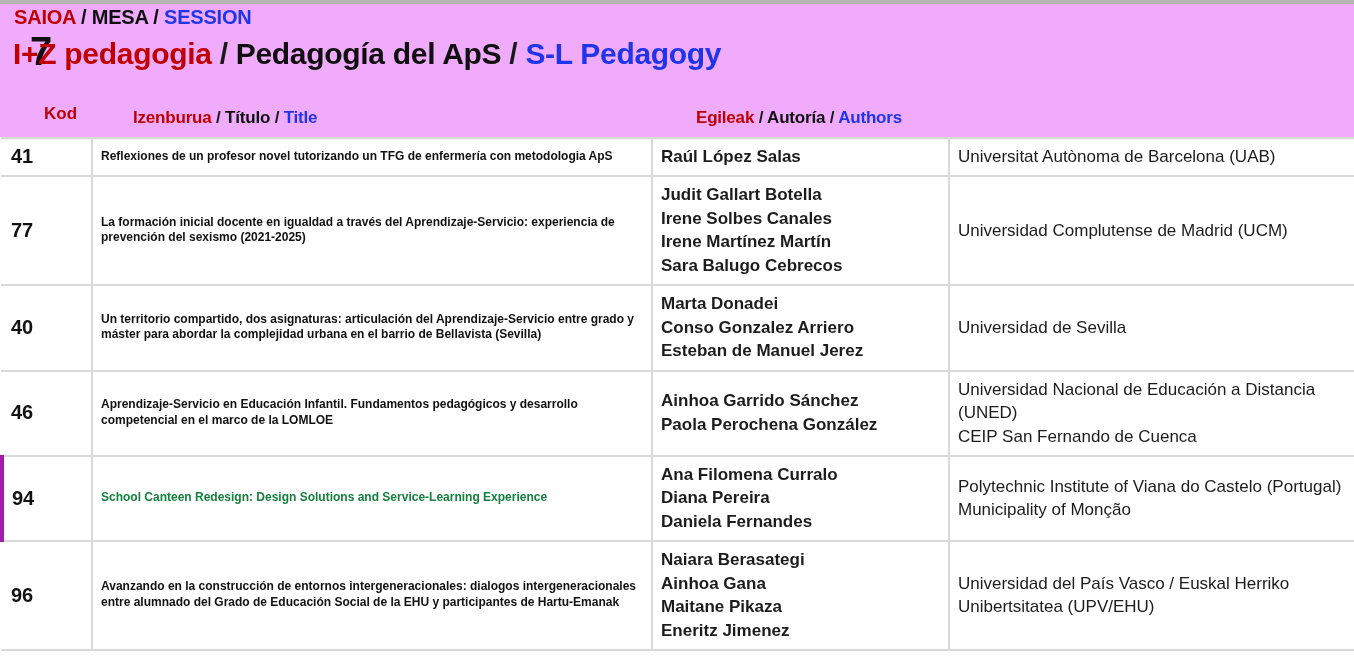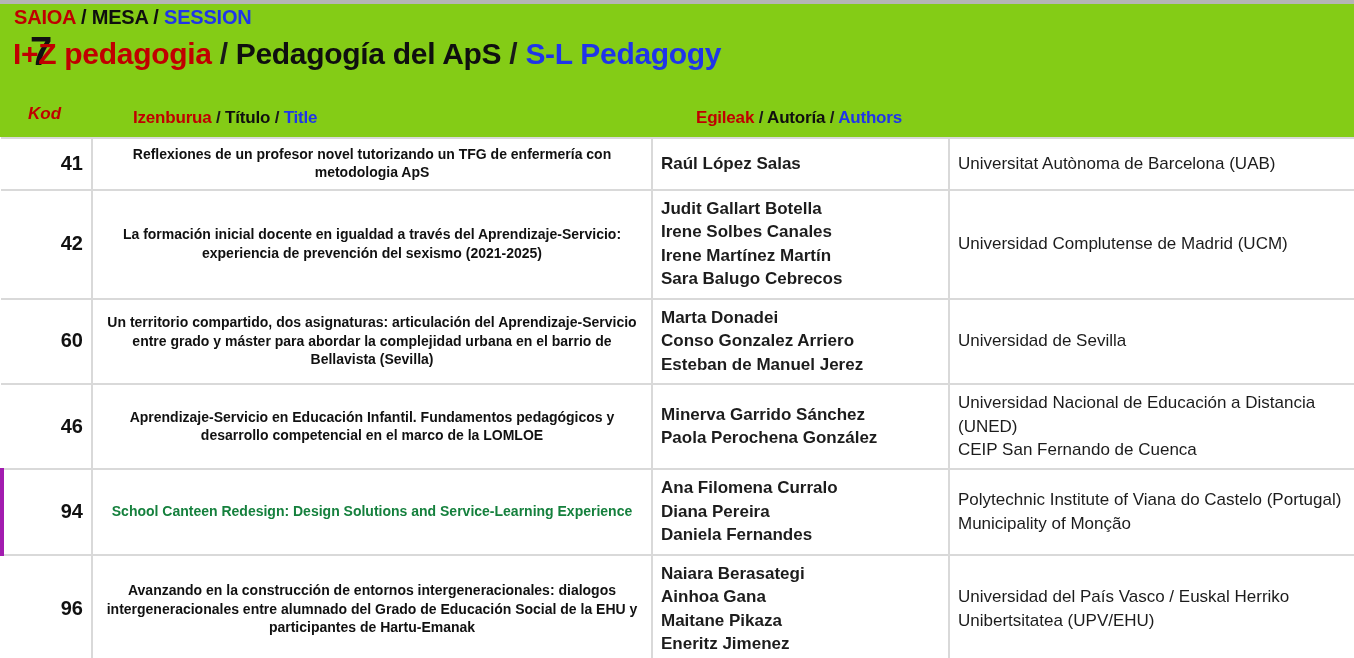--- a/index.html
+++ b/index.html
@@ -18,21 +18,21 @@
     width: 1354px;
     height: 658px;
     position: relative;
     box-sizing: border-box;
     border-top: 4px solid #b5b5b5;
     background: #ffffff;
   }
 
   
   .header-band {
-    background: #84cc16;
+    background: #f0abfc;
     height: 133px;
     position: relative;
     box-sizing: border-box;
   }
   .breadcrumb {
     position: absolute;
     left: 14px;
     top: 2px;
     font-size: 20px;
     font-weight: bold;
@@ -60,26 +60,25 @@
     top: 33px;
     text-align: left;
     font-size: 30px;
     font-weight: bold;
     letter-spacing: -0.3px;
     white-space: nowrap;
   }
 
   .kod-label {
     position: absolute;
-    left: 28px;
+    left: 44px;
     top: 100px;
     font-size: 17px;
     font-weight: bold;
     color: #c00000;
-    font-style: italic;
   }
   .colhead {
     position: absolute;
     top: 104px;
     font-size: 17px;
     font-weight: bold;
     white-space: nowrap;
     letter-spacing: -0.2px;
     margin-left: 36px;
   }
@@ -99,36 +98,35 @@
     vertical-align: middle;
     padding: 6px 8px 7px 8px;
     box-sizing: border-box;
   }
   .col-kod   { width: 90px; }
   .col-title { width: 560px; }
   .col-auth  { width: 297px; }
   .col-univ  { width: 407px; }
 
   .cell-kod {
-    text-align: right;
+    text-align: left;
     font-size: 20px;
     font-weight: bold;
     color: #111111;
     border-left: 2px solid #ffffff;
     border-right: 2px solid #d9d9d9;
   }
   .cell-title {
-    font-size: 14px;
+    font-size: 12px;
     font-weight: bold;
     line-height: 1.32;
     color: #111111;
     border-right: 2px solid #d9d9d9;
     padding-left: 10px;
     padding-right: 12px;
-    text-align: center;
   }
   .cell-auth {
     font-size: 17px;
     font-weight: bold;
     line-height: 1.38;
     color: #1c1c1c;
     border-right: 2px solid #d9d9d9;
     padding-left: 10px;
   }
   .cell-univ {
@@ -192,40 +190,40 @@
         <col class="col-univ">
     </colgroup>
     <tbody>
         <tr>
           <td class="cell-kod multiline">41</td>
           <td class="cell-title multiline">Reflexiones de un profesor novel tutorizando un TFG de enfermería con metodologia ApS</td>
           <td class="cell-auth multiline">Raúl López Salas</td>
           <td class="cell-univ multiline">Universitat Autònoma de Barcelona (UAB)</td>
         </tr>
         <tr>
-          <td class="cell-kod multiline">42</td>
+          <td class="cell-kod multiline">77</td>
           <td class="cell-title multiline">La formación inicial docente en igualdad a través del Aprendizaje-Servicio: experiencia de prevención del sexismo (2021-2025)</td>
           <td class="cell-auth multiline">Judit Gallart Botella
 Irene Solbes Canales
 Irene Martínez Martín
 Sara Balugo Cebrecos</td>
           <td class="cell-univ multiline">Universidad Complutense de Madrid (UCM)</td>
         </tr>
         <tr>
-          <td class="cell-kod multiline">60</td>
+          <td class="cell-kod multiline">40</td>
           <td class="cell-title multiline">Un territorio compartido, dos asignaturas: articulación del Aprendizaje-Servicio entre grado y máster para abordar la complejidad urbana en el barrio de Bellavista (Sevilla)</td>
           <td class="cell-auth multiline">Marta Donadei
 Conso Gonzalez Arriero
 Esteban de Manuel Jerez</td>
           <td class="cell-univ multiline">Universidad de Sevilla</td>
         </tr>
         <tr>
           <td class="cell-kod multiline">46</td>
           <td class="cell-title multiline">Aprendizaje-Servicio en Educación Infantil. Fundamentos pedagógicos y desarrollo competencial en el marco de la LOMLOE</td>
-          <td class="cell-auth multiline">Minerva Garrido Sánchez
+          <td class="cell-auth multiline">Ainhoa Garrido Sánchez
 Paola Perochena González</td>
           <td class="cell-univ multiline">Universidad Nacional de Educación a Distancia (UNED)
 CEIP San Fernando de Cuenca</td>
         </tr>
         <tr class="row-highlight">
           <td class="cell-kod multiline">94</td>
           <td class="cell-title multiline">School Canteen Redesign: Design Solutions and Service-Learning Experience</td>
           <td class="cell-auth multiline">Ana Filomena Curralo
 Diana Pereira
 Daniela Fernandes</td>

